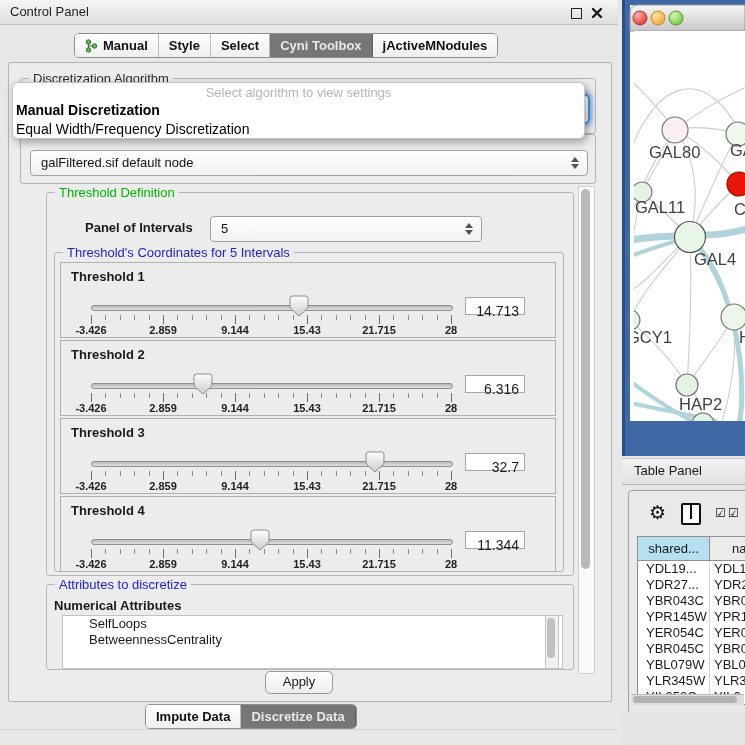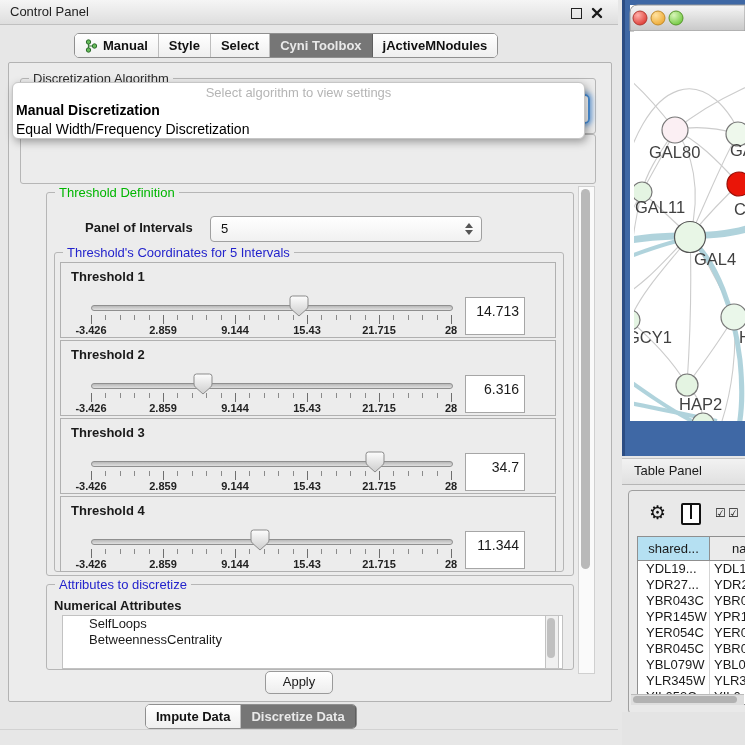--- a/index.html
+++ b/index.html
@@ -58,21 +58,21 @@
 
   .threshold{position:relative;width:496px;height:76px;margin-bottom:2px;border:1px solid #b0b0b0;background:#ececec;box-sizing:border-box;}
   .t-label{position:absolute;left:10px;top:6px;font-weight:bold;font-size:13px;}
   .t-track{position:absolute;left:30px;top:42px;width:360px;height:4px;background:linear-gradient(#b9b9b9,#e0e0e0);border:1px solid #8f8f8f;border-radius:3px;}
   .t-handle{position:absolute;top:32px;width:20px;height:22px;}
   .t-ticks{position:absolute;left:30px;top:52px;width:360px;height:9px;}
   .tick{position:absolute;top:0;width:1px;height:5px;background:#8a8a8a;}
   .tick.major{height:9px;background:#6e6e6e;}
   .t-ticklabels{position:absolute;left:30px;top:61px;width:360px;height:12px;}
   .tlab{position:absolute;transform:translateX(-50%);font-weight:bold;font-size:11px;color:#222;white-space:nowrap;}
-  .t-value{position:absolute;left:404px;top:34px;width:60px;height:38px;background:#fff;border:1px solid #a6a6a6;font-size:14px;line-height:27px;text-align:right;padding-right:5px;box-sizing:border-box;}
+  .t-value{position:absolute;left:404px;top:34px;width:60px;height:18px;background:#fff;border:1px solid #a6a6a6;font-size:14px;line-height:27px;text-align:right;padding-right:5px;box-sizing:border-box;}
 
   #grp-attrs{left:46px;top:584px;width:526px;height:84px;}
   #attrs-header{left:54px;top:598px;font-weight:bold;}
   #attr-list{left:62px;top:615px;width:483px;height:52px;background:#fff;border:1px solid #c2c2c2;overflow:hidden;padding-left:16px;}
   .attr-item{padding:0 0 0 10px;font-size:13px;line-height:16px;}
   #attr-scroll{left:545px;top:615px;width:12px;height:52px;background:#f0f0f0;border:1px solid #c2c2c2;}
   #attr-thumb{left:1px;top:2px;width:8px;height:40px;background:#c0c0c0;border-radius:4px;}
 
   #apply-btn{left:265px;top:671px;width:66px;height:21px;background:linear-gradient(#ffffff,#ededed);border:1px solid #9a9a9a;border-radius:5px;text-align:center;line-height:20px;font-size:13px;}
 
@@ -164,20 +164,27 @@
     <div id="popup" class="abs">
       <div id="popup-hint">Select algorithm to view settings</div>
       <div id="popup-list">
           <div class="popup-opt bold">Manual Discretization</div>
           <div class="popup-opt">Equal Width/Frequency Discretization</div>
         </div>
     </div>
 
     <div id="grp-table-data" class="abs group g-dark">
       <span class="gtitle">Table Data</span>
+    </div>
+    <div id="td-combo" class="abs combo">
+      <span class="cval">galFiltered.sif default node</span>
+      <span class="stepper">
+          <span class="up"></span>
+          <span class="dn"></span>
+        </span>
     </div>
 
     <div id="grp-interval" class="abs group g-green">
       <span class="gtitle">Threshold Definition</span>
     </div>
     <div id="noi-label" class="abs">Panel of Intervals</div>
     <div id="noi-combo" class="abs combo">
       <span class="cval">5</span>
       <span class="stepper">
           <span class="up"></span>
@@ -319,21 +326,21 @@
             <div class="tlab" style="left: 144px;">9.144</div>
             <div class="tlab" style="left: 216px;">15.43</div>
             <div class="tlab" style="left: 288px;">21.715</div>
             <div class="tlab" style="left: 360px;">28</div>
           </div>
       <div class="t-handle" style="left: 304.394px;">
         <svg width="20" height="22" viewBox="0 0 20 22">
               <path d="M3.5,1 H16.5 Q19,1 19,3.5 V11 Q19,13 17.4,14.4 L10,21 L2.6,14.4 Q1,13 1,11 V3.5 Q1,1 3.5,1 Z" fill="url(#hg)" stroke="#8b8b8b"></path>
             </svg>
       </div>
-      <div class="t-value">34.7</div>
+      <div class="t-value">32.7</div>
     </div>
 
     <div class="threshold">
       <div class="t-label">Threshold 4</div>
       <div class="t-track"></div>
       <div class="t-ticks">
             <div class="tick major" style="left: 0px;"></div>
             <div class="tick" style="left: 14.4px;"></div>
             <div class="tick" style="left: 28.8px;"></div>
             <div class="tick" style="left: 43.2px;"></div>

